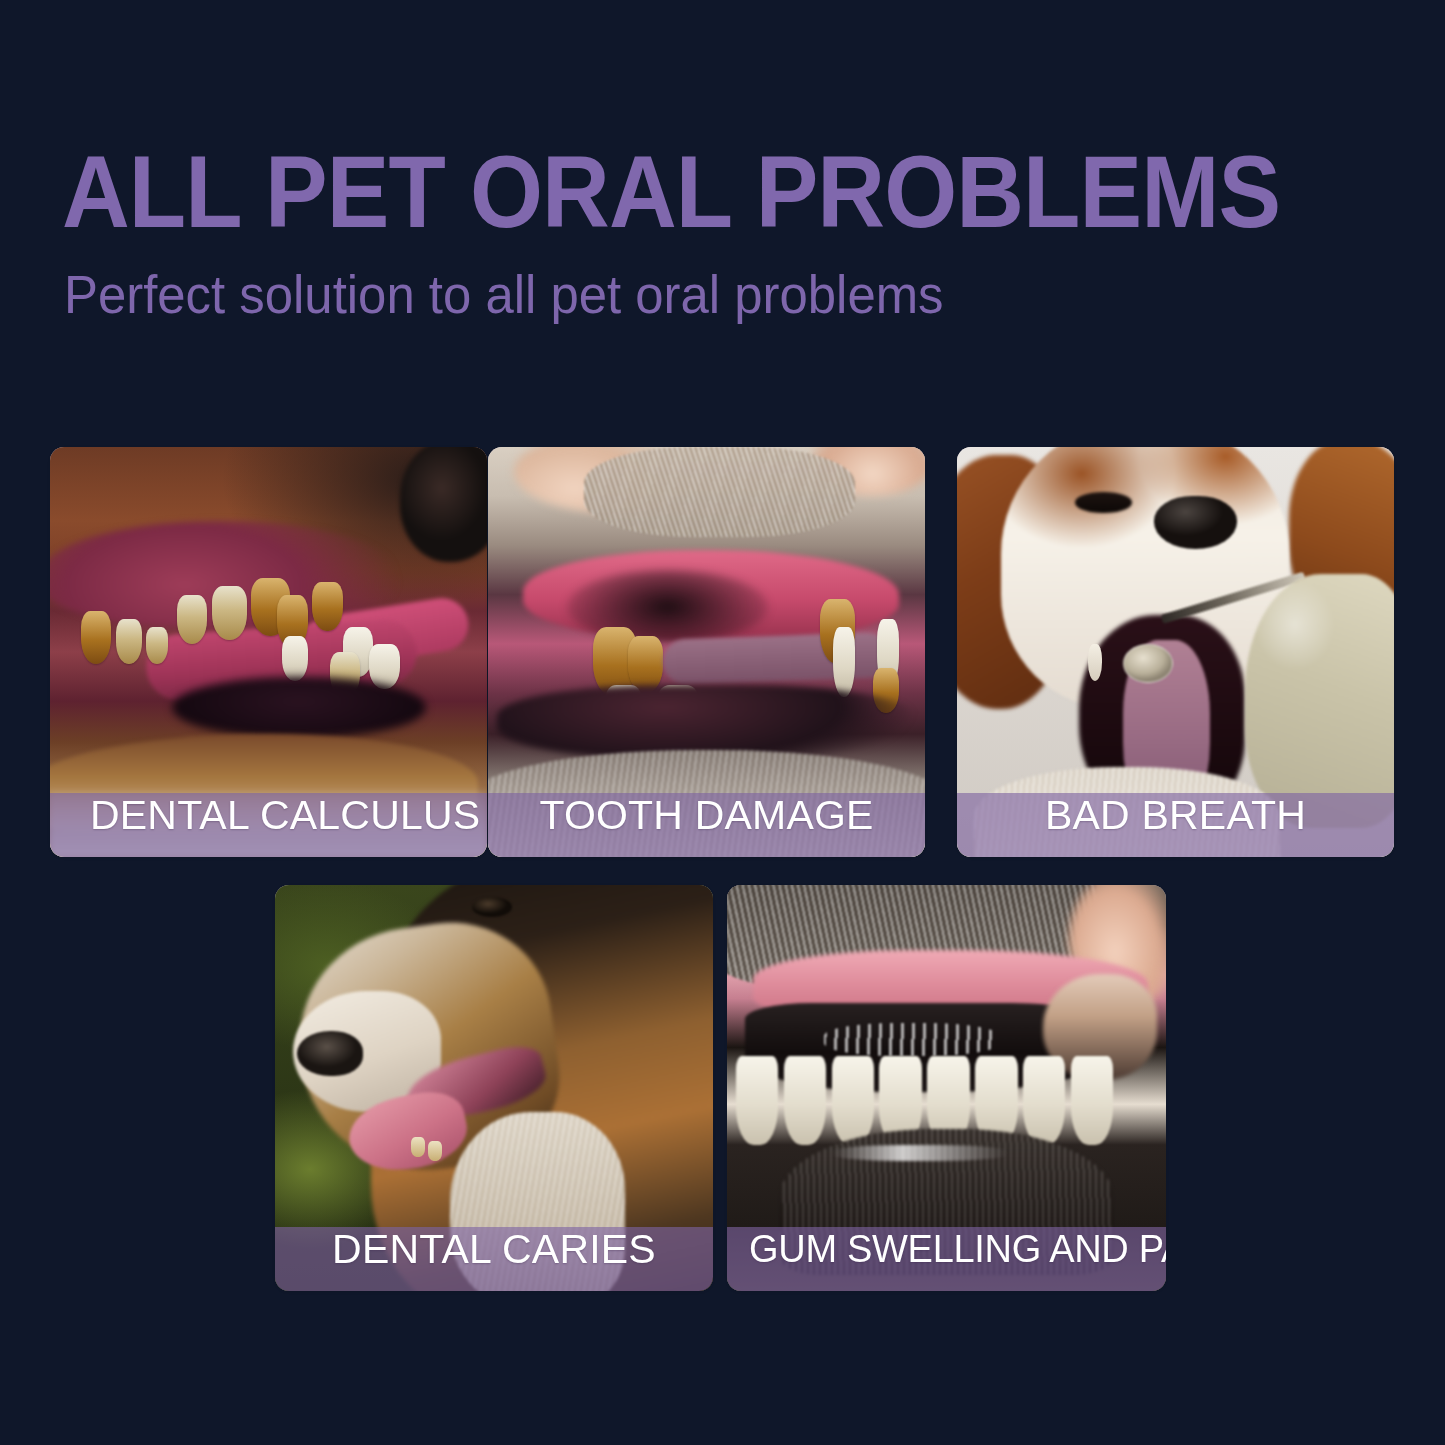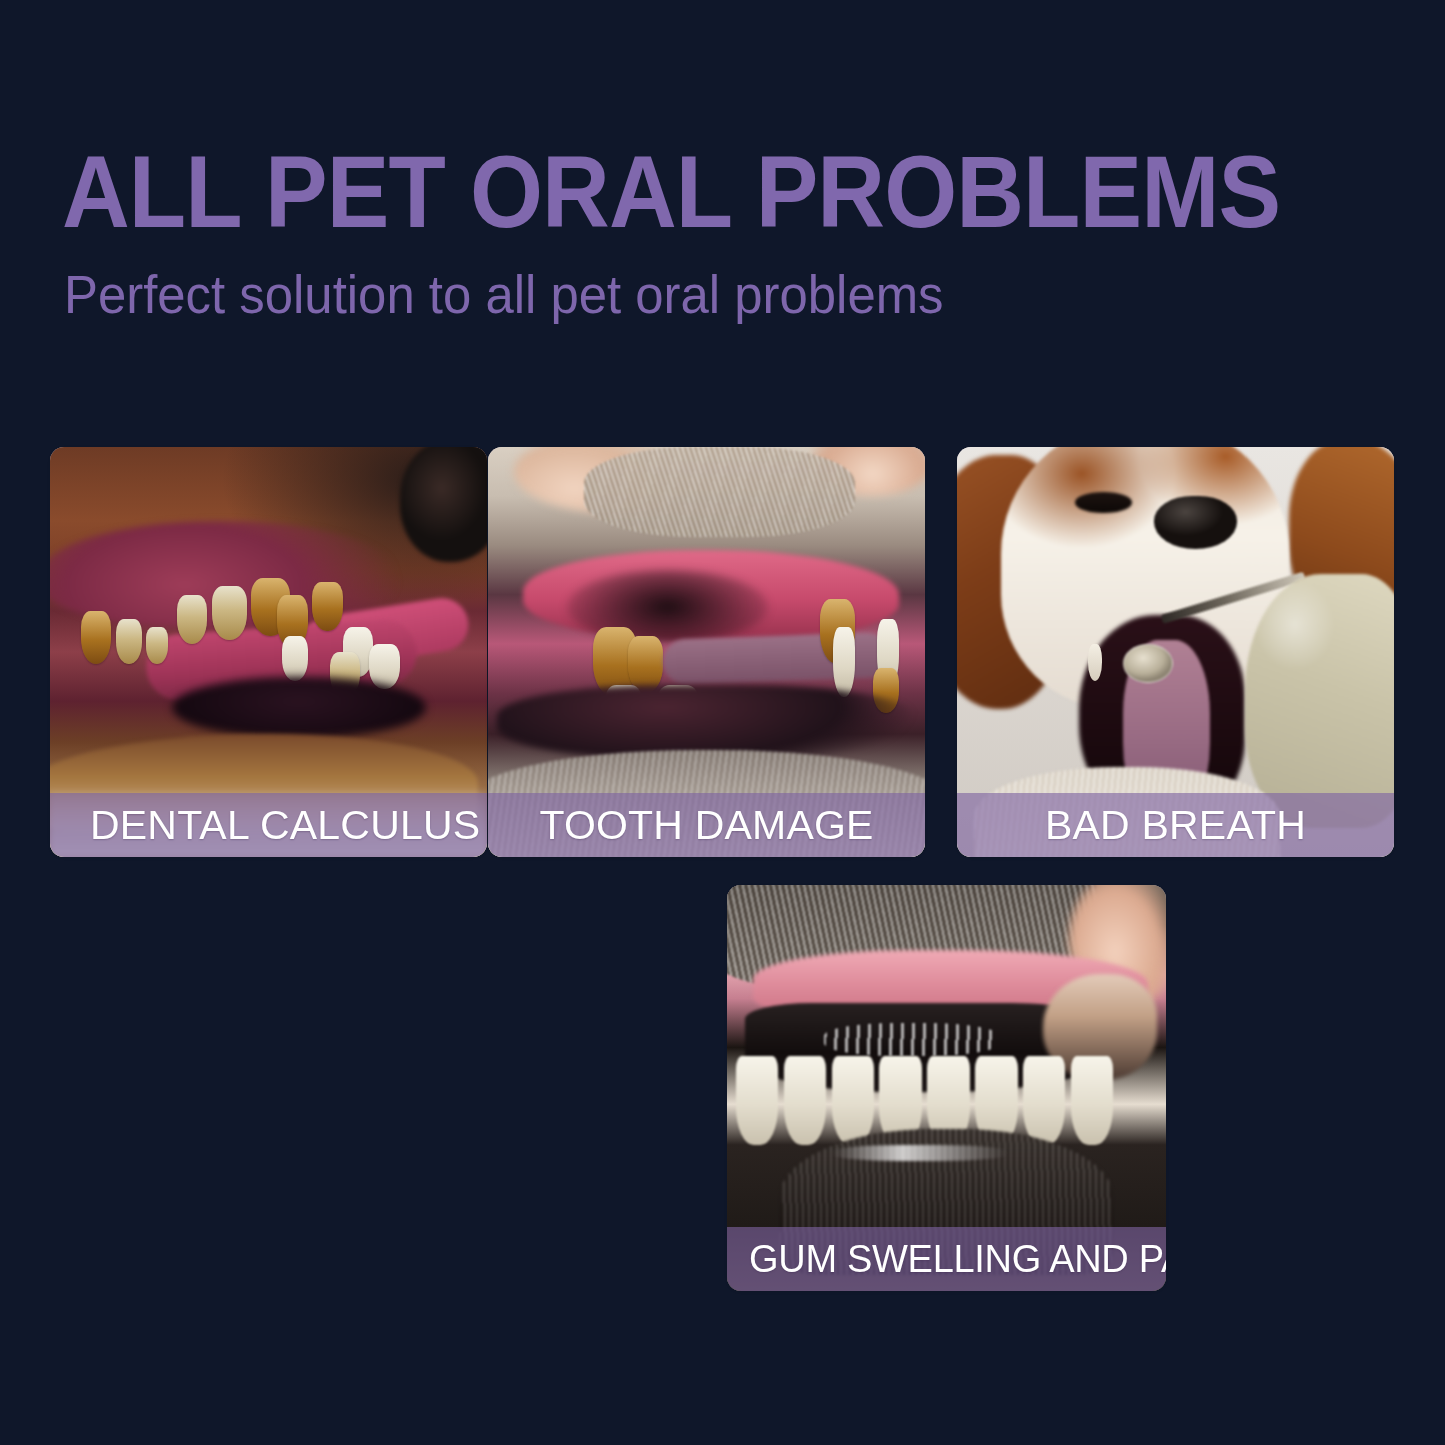--- a/index.html
+++ b/index.html
@@ -71,21 +71,21 @@
 
   
   .label-bar {
     position: absolute;
     left: 0;
     right: 0;
     bottom: 0;
     height: 64px;
     background: rgba(126, 99, 160, 0.62);
     display: flex;
-    align-items: center;
+    align-items: flex-start;
     justify-content: center;
     backdrop-filter: saturate(0.8);
   }
   .label-bar.align-left { justify-content: flex-start; padding-left: 40px; }
   .label-text {
     font-family: "Liberation Sans", sans-serif;
     font-weight: 400;
     font-size: 41px;
     line-height: 44px;
     color: #ffffff;
@@ -527,20 +527,38 @@
       <div class="c3-mirror"></div>
       <div class="c3-probe"></div>
       <div class="c3-glove"></div>
       <div class="c3-chest"></div>
     </div>
     <div class="label-bar">
       <span class="label-text">BAD BREATH</span>
     </div>
   </div>
 
+  <div class="card" style="left:275px; top:885px; width:438px; height:406px;">
+    <div class="photo">
+      <div class="c4-bg"></div>
+      <div class="c4-body2"></div>
+      <div class="c4-face2"></div>
+      <div class="c4-muzzle"></div>
+      <div class="c4-nose"></div>
+      <div class="c4-eye"></div>
+      <div class="c4-mouthline"></div>
+      <div class="c4-tongue"></div>
+      <div class="c4-tooth"></div>
+      <div class="c4-tooth" style="left:35%; top:63%;"></div>
+      <div class="c4-ruff"></div>
+    </div>
+    <div class="label-bar">
+      <span class="label-text">DENTAL CARIES</span>
+    </div>
+  </div>
 
   <div class="card" style="left:727px; top:885px; width:439px; height:406px;">
     <div class="photo">
       <div class="c5-bg"></div>
       <div class="c5-fur"></div>
       <div class="c5-skinR"></div>
       <div class="c5-upperlip"></div>
       <div class="c5-gumblack"></div>
       <div class="c5-gloss"></div>
       <div class="c5-lipR"></div>

